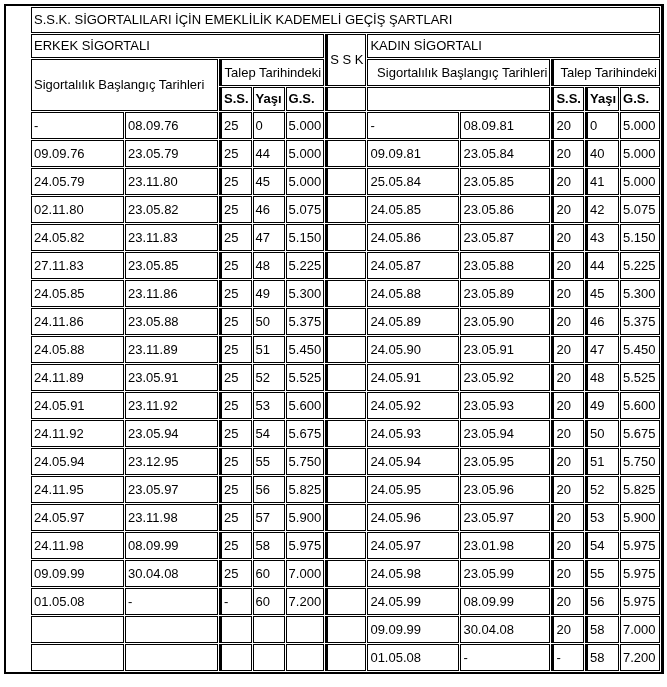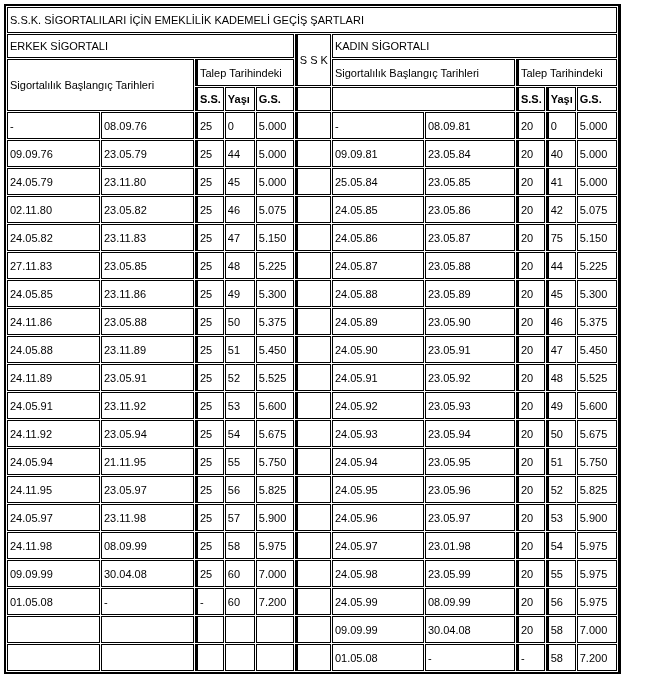--- a/index.html
+++ b/index.html
@@ -4,34 +4,35 @@
 <style>
   html, body { margin: 0; padding: 0; background: #ffffff; }
   body { width: 667px; height: 687px; overflow: hidden; font-family: "Liberation Sans", sans-serif; color: #000; }
   .wrap { position: absolute; left: 4px; top: 4px; }
   table.ssk {
     border-collapse: separate;
     border-spacing: 1px;
     border: 2px solid #000;
     border-right-width: 3px;
     border-bottom-width: 2px;
-    font-size: 11px;
+    font-size: 13px;
     table-layout: fixed;
+    padding-left: 24px;
   }
   table.ssk td {
     border: 1px solid #000;
     padding: 0 2px;
     white-space: nowrap;
     overflow: hidden;
     vertical-align: middle;
     line-height: 14px;
   }
   td.title { height: 24px; vertical-align: bottom; padding-bottom: 3px; }
   td.sec { height: 22px; margin-top: 12px; }
-  td.hdr { height: 25px; }
+  td.hdr { height: 25px; text-align: right; }
   td.sub { height: 22px; vertical-align: bottom; padding-bottom: 2px; font-weight: bold; }
   td.d { height: 25px; vertical-align: bottom; padding-bottom: 3px; }
   td.thick-l { border-left: 3px solid #000 !important; }
   td.ssk-col { vertical-align: top; padding-top: 2px; text-align: right; }
   td.kadin-title { padding-left: 8px; }
   td.start-left { vertical-align: middle; }
   .c1 { width: 93px; } .c2 { width: 93px; } .c3 { width: 28px; } .c4 { width: 30px; } .c5 { width: 38px; }
   .c6 { width: 34px; }
   .c7 { width: 92px; } .c8 { width: 90px; } .c9 { width: 28px; } .c10 { width: 30px; } .c11 { width: 40px; }
 </style>
@@ -133,21 +134,21 @@
         <tr>
           <td class="d">24.05.82</td>
           <td class="d">23.11.83</td>
           <td class="d thick-l">25</td>
           <td class="d">47</td>
           <td class="d">5.150</td>
           <td class="d thick-l"></td>
           <td class="d">24.05.86</td>
           <td class="d">23.05.87</td>
           <td class="d thick-l">20</td>
-          <td class="d thick-l">75</td>
+          <td class="d thick-l">43</td>
           <td class="d">5.150</td>
         </tr>
         <tr>
           <td class="d">27.11.83</td>
           <td class="d">23.05.85</td>
           <td class="d thick-l">25</td>
           <td class="d">48</td>
           <td class="d">5.225</td>
           <td class="d thick-l"></td>
           <td class="d">24.05.87</td>
@@ -229,21 +230,21 @@
           <td class="d">5.675</td>
           <td class="d thick-l"></td>
           <td class="d">24.05.93</td>
           <td class="d">23.05.94</td>
           <td class="d thick-l">20</td>
           <td class="d thick-l">50</td>
           <td class="d">5.675</td>
         </tr>
         <tr>
           <td class="d">24.05.94</td>
-          <td class="d">21.11.95</td>
+          <td class="d">23.12.95</td>
           <td class="d thick-l">25</td>
           <td class="d">55</td>
           <td class="d">5.750</td>
           <td class="d thick-l"></td>
           <td class="d">24.05.94</td>
           <td class="d">23.05.95</td>
           <td class="d thick-l">20</td>
           <td class="d thick-l">51</td>
           <td class="d">5.750</td>
         </tr>

